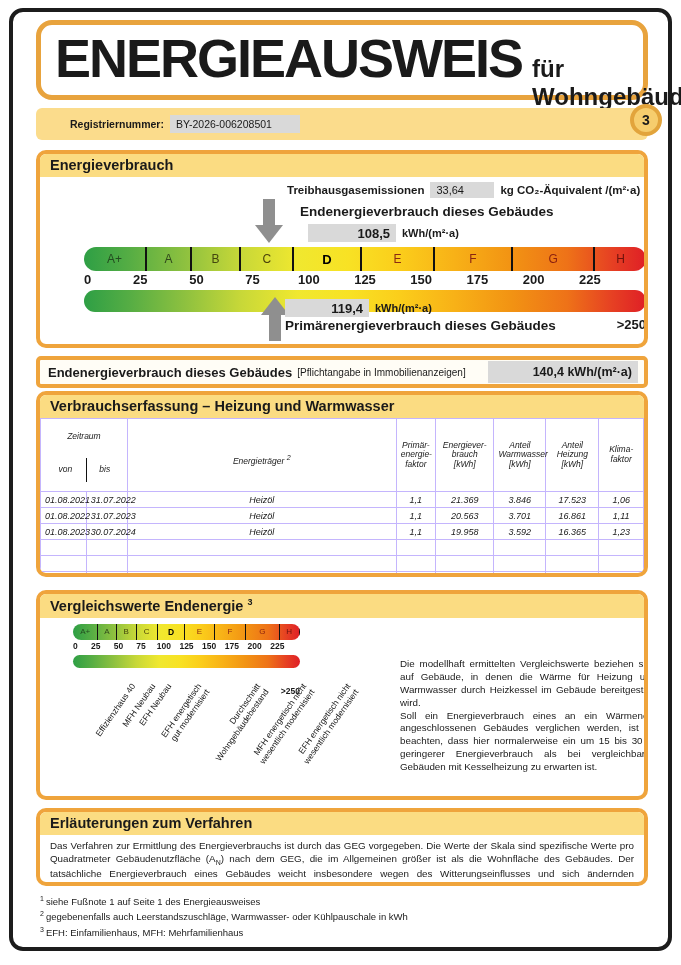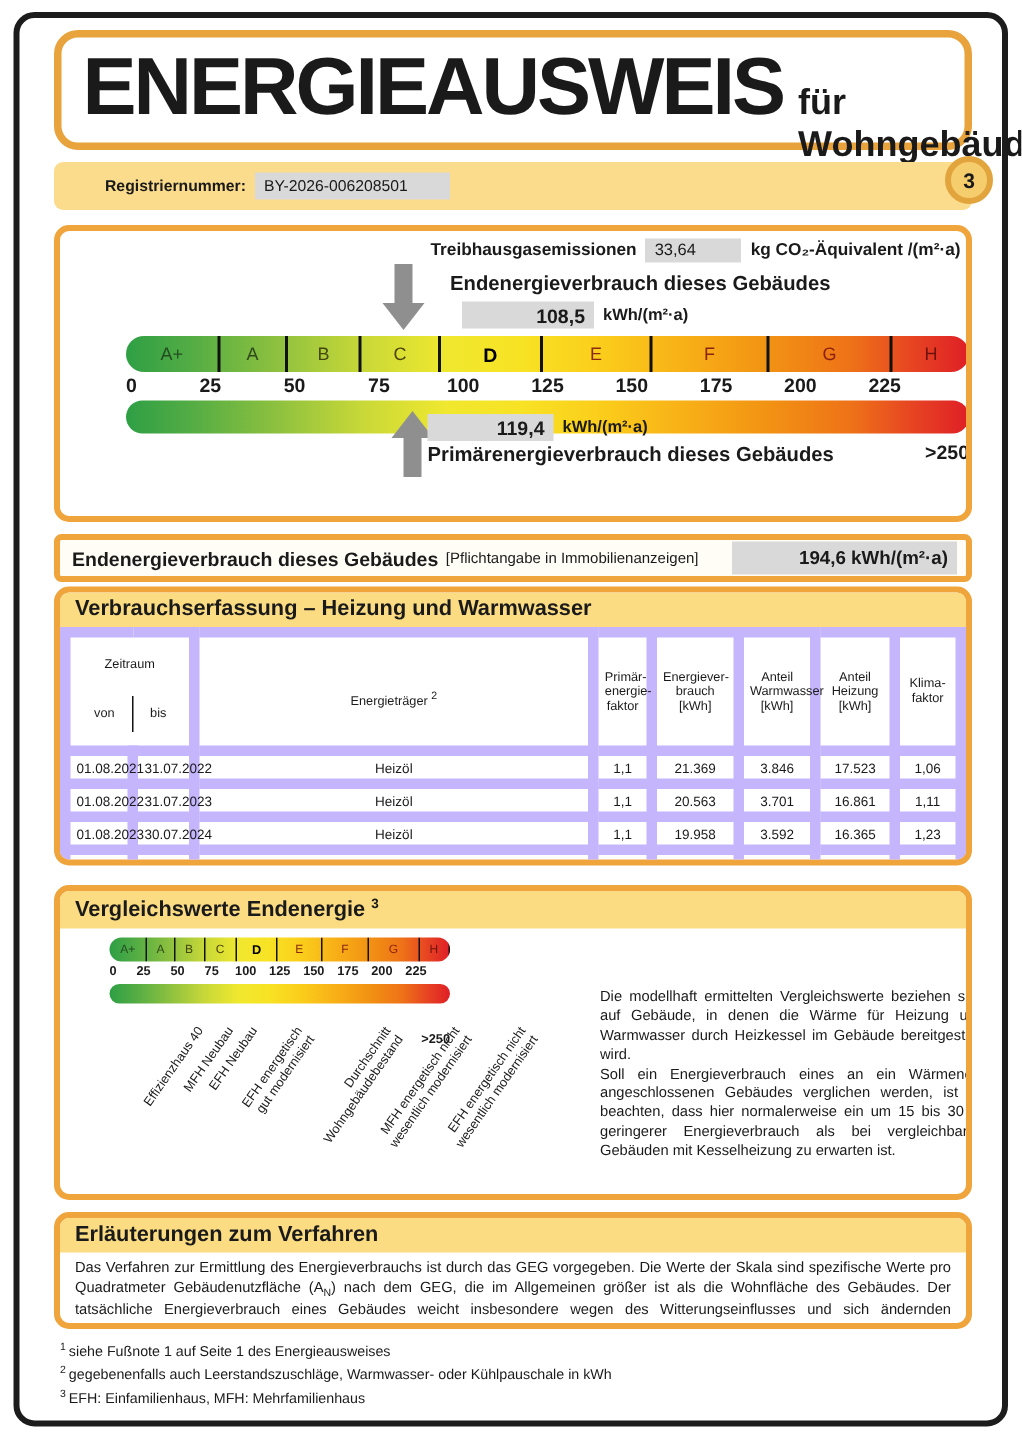--- a/index.html
+++ b/index.html
@@ -84,21 +84,21 @@
   
   .endbar{position:absolute;left:36px;top:356px;width:612px;height:32px;box-sizing:border-box;border:4px solid #efa43c;
           border-radius:5px;background:#fffdf6;display:flex;align-items:center;padding:0 6px 0 8px;}
   .endbar .lbl{font-weight:bold;font-size:13px;white-space:nowrap;}
   .endbar .note{font-size:10px;margin-left:5px;white-space:nowrap;}
   .endbar .val{margin-left:auto;width:138px;height:20px;justify-content:flex-end;font-weight:bold;font-size:12.5px;}
 
   
   .sec-consumption{top:391px;height:186px;}
   table.consumption{width:100%;border-collapse:collapse;table-layout:fixed;}
-  table.consumption th,table.consumption td{border:7px solid #c4b5fd;padding:0 4px;font-weight:normal;}
+  table.consumption th,table.consumption td{border:1px solid #c4b5fd;padding:0 4px;font-weight:normal;font-style:italic;}
   table.consumption th{font-size:8.5px;text-align:center;vertical-align:middle;white-space:pre-line;line-height:1.15;}
   table.consumption td{font-size:9px;text-align:center;height:15px;}
   td.traeger{text-align:left;padding-left:4px;}
   td.date{font-size:8.5px;}
   th.zeitraum-cell{padding:0;}
   .zr-top{padding-top:3px;height:16px;}
   .zr-bottom{display:flex;height:24px;}
   .zr-bottom span{display:flex;align-items:center;justify-content:center;}
   .zr-von{width:53%;border-right:1px solid #111;}
   .zr-bis{width:47%;}
@@ -147,20 +147,21 @@
     </div>
   </div>
 
   <div class="banner">
     <span class="reg-label">Registriernummer:</span>
     <span class="field reg-value">BY-2026-006208501</span>
   </div>
   <div class="page-circle">3</div>
 
   <div class="section sec-energy">
+    <div class="sec-head">Energieverbrauch</div>
     <div class="sec-body">
       <div class="ghg-line">
         <span class="lbl">Treibhausgasemissionen</span>
         <span class="field ghg-value">33,64</span>
         <span class="ghg-unit">kg CO₂-Äquivalent /(m²·a)</span>
       </div>
 
       <div class="arrow arrow-down">
         <div class="shaft"></div>
         <div class="head-down"></div>
@@ -207,21 +208,21 @@
         <span class="field primary-value">119,4</span>
         <span class="unit">kWh/(m²·a)</span>
       </div>
       <div class="primary-label">Primärenergieverbrauch dieses Gebäudes</div>
     </div>
   </div>
 
   <div class="endbar">
     <span class="lbl">Endenergieverbrauch dieses Gebäudes</span>
     <span class="note">[Pflichtangabe in Immobilienanzeigen]</span>
-    <span class="field val">194,6 kWh/(m²·a)</span>
+    <span class="field val">140,4 kWh/(m²·a)</span>
   </div>
 
   <div class="section sec-consumption">
     <div class="sec-head">Verbrauchserfassung – Heizung und Warmwasser</div>
     <table class="consumption">
       <colgroup>
         <col style="width:7.6%">
           <col style="width:6.8%">
           <col style="width:44.6%">
           <col style="width:6.5%">

